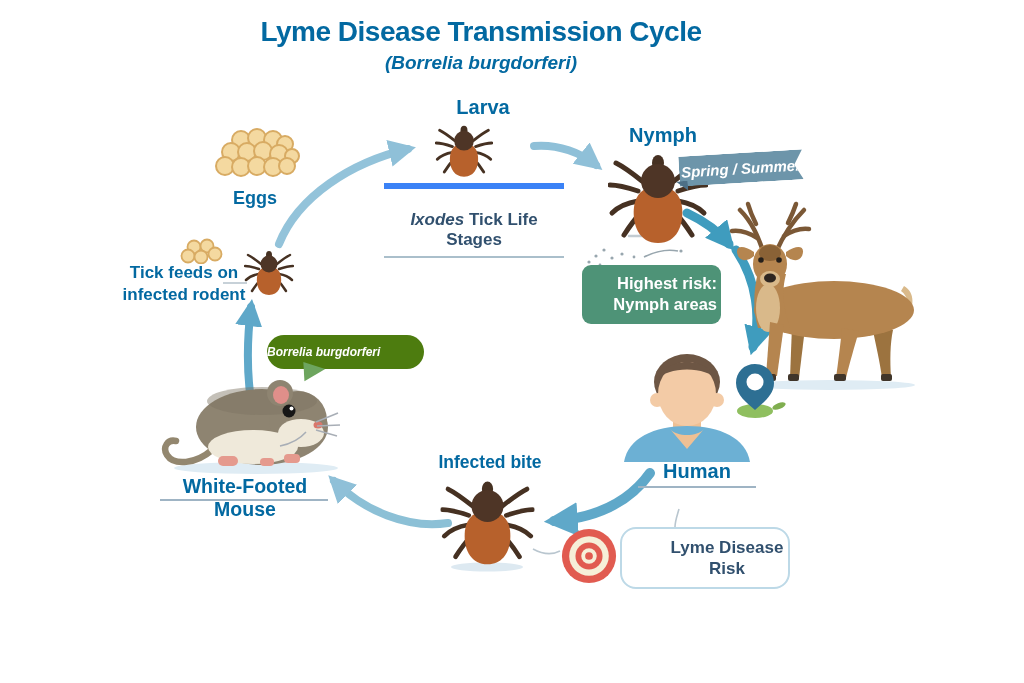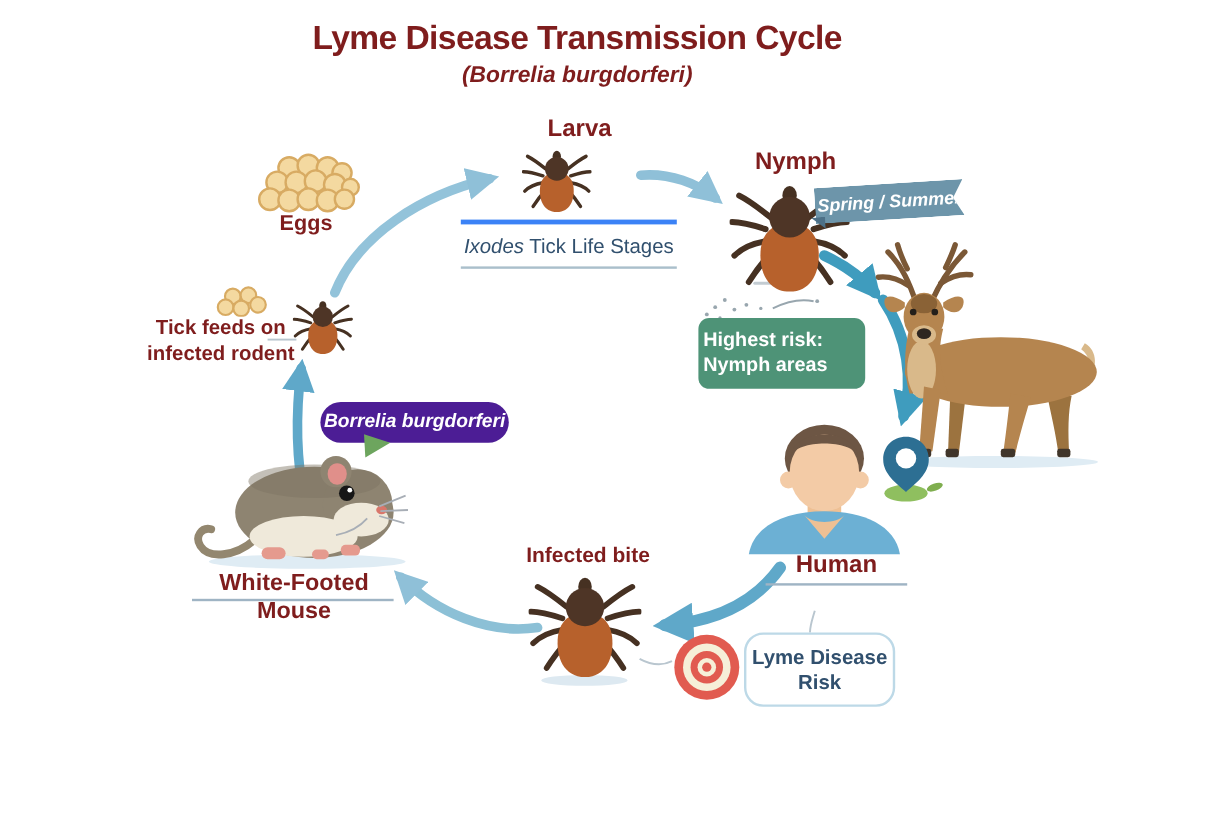--- a/index.html
+++ b/index.html
@@ -2,60 +2,60 @@
 <html><head>
 <meta charset="utf-8">
 <style>
   html,body{margin:0;padding:0;background:#ffffff;}
   .stage{
     position:relative;width:1024px;height:683px;background:#ffffff;overflow:hidden;
     font-family:"Liberation Sans",sans-serif;color:#31506e;
   }
   .layer{position:absolute;left:0;top:0;width:1024px;height:683px;}
   .abs{position:absolute;}
-  .lbl{position:absolute;color:#7f1d1d;}
+  .lbl{position:absolute;color:#0369a1;}
   .ctr{text-align:center;}
   .ttl{font-size:28px;font-weight:700;letter-spacing:-0.5px;}
   .sub{font-size:19px;font-weight:600;font-style:italic;}
   .stage-name{font-size:20px;font-weight:700;text-align:center;}
-  .small-name{font-size:18px;font-weight:600;}
+  .small-name{font-size:18px;font-weight:600;margin-top:12px;}
   .cap-box{
-    border-top:4px solid #3b82f6;border-bottom:2px solid #aabfcb;
-    padding:9px 0 6px 0;text-align:center;font-size:17px;font-weight:400;
+    border-top:6px solid #3b82f6;border-bottom:2px solid #aabfcb;
+    padding:21px 0 6px 0;text-align:center;font-size:17px;font-weight:700;
   }
   .cap-box .it{font-style:italic;}
   .banner{
     background:#6d95aa;transform:rotate(-3.5deg);
     clip-path:polygon(0 0,100% 0,93% 50%,100% 100%,0 100%);
     display:flex;align-items:center;justify-content:center;
     color:#fff;font-style:italic;font-weight:700;font-size:15px;
   }
   .fold{
     width:12px;height:10px;background:#4d7087;
     clip-path:polygon(0 0,100% 0,100% 100%);
     transform:rotate(-3.5deg);
   }
   .riskbox{
     background:#4e9377;border-radius:9px;color:#ffffff;
-    font-weight:700;font-size:16.5px;line-height:1.3;text-align:left;
+    font-weight:700;font-size:16.5px;line-height:1.3;text-align:right;
     padding:8px 4px;
   }
   .bubble{
-    background:#4c1d95;border-radius:17px;color:#ffffff;
-    display:flex;align-items:center;justify-content:center;
-    font-style:italic;font-weight:700;font-size:16px;
+    background:#4d7c0f;border-radius:17px;color:#ffffff;
+    display:flex;align-items:center;
+    font-style:italic;font-weight:700;font-size:12px;
   }
   .bubble-tail{
     width:0;height:0;border-left:7px solid transparent;border-right:16px solid transparent;
     border-top:18px solid #6da55e;transform:rotate(18deg);
   }
   .callout{
     background:#ffffff;border:2px solid #bdd9e7;border-radius:16px;
     display:flex;flex-direction:column;align-items:center;justify-content:center;
-    font-weight:700;font-size:17px;line-height:1.25;color:#31506e;
+    font-weight:700;font-size:17px;line-height:1.25;color:#31506e;padding-left:44px;
   }
   .underline-bar{height:2px;background:#9fb4c4;}
   .role{font-style:italic;font-weight:600;font-size:17px;}
   .two-line{line-height:1.32;font-weight:600;font-size:17px;}
 </style>
 </head>
 <body>
 
 <div class="stage">
 

